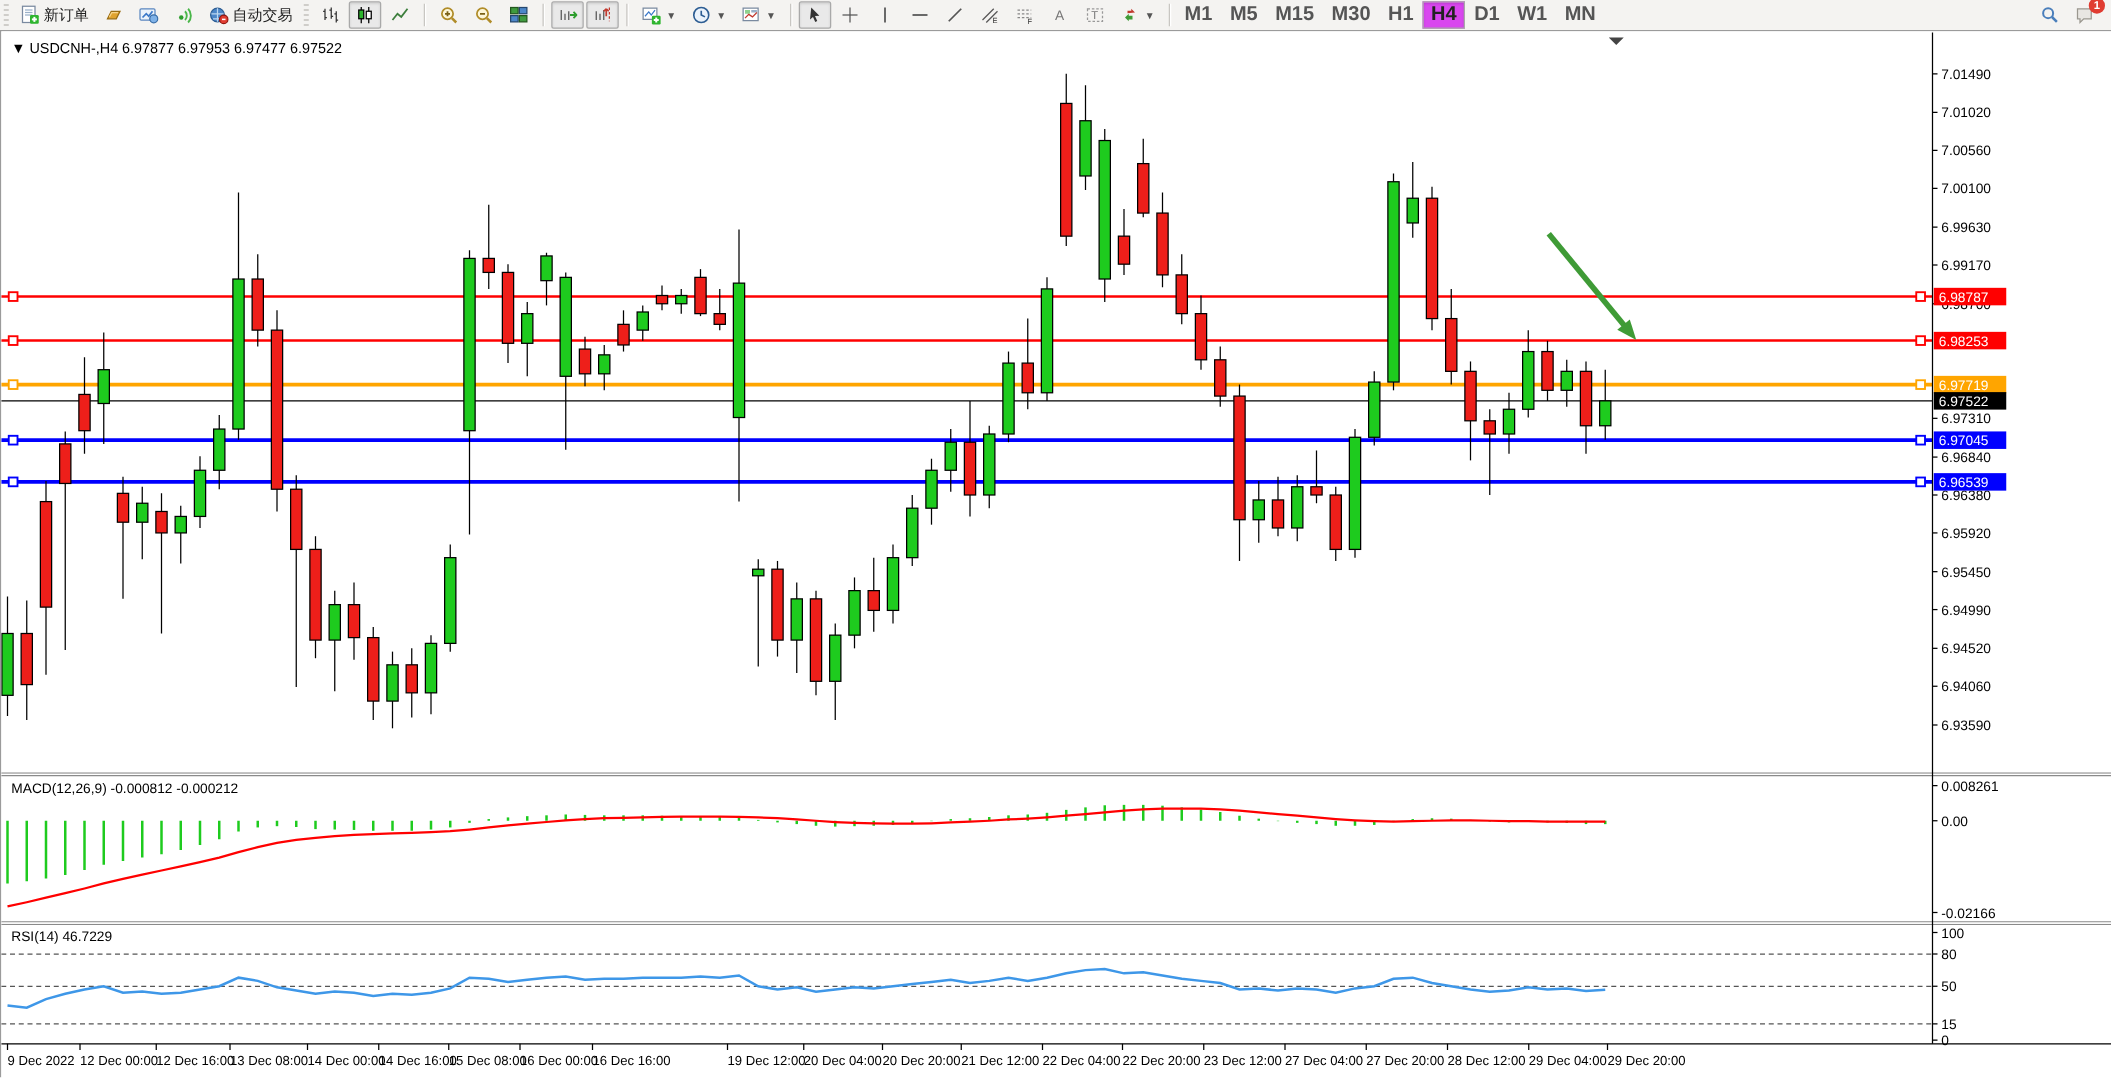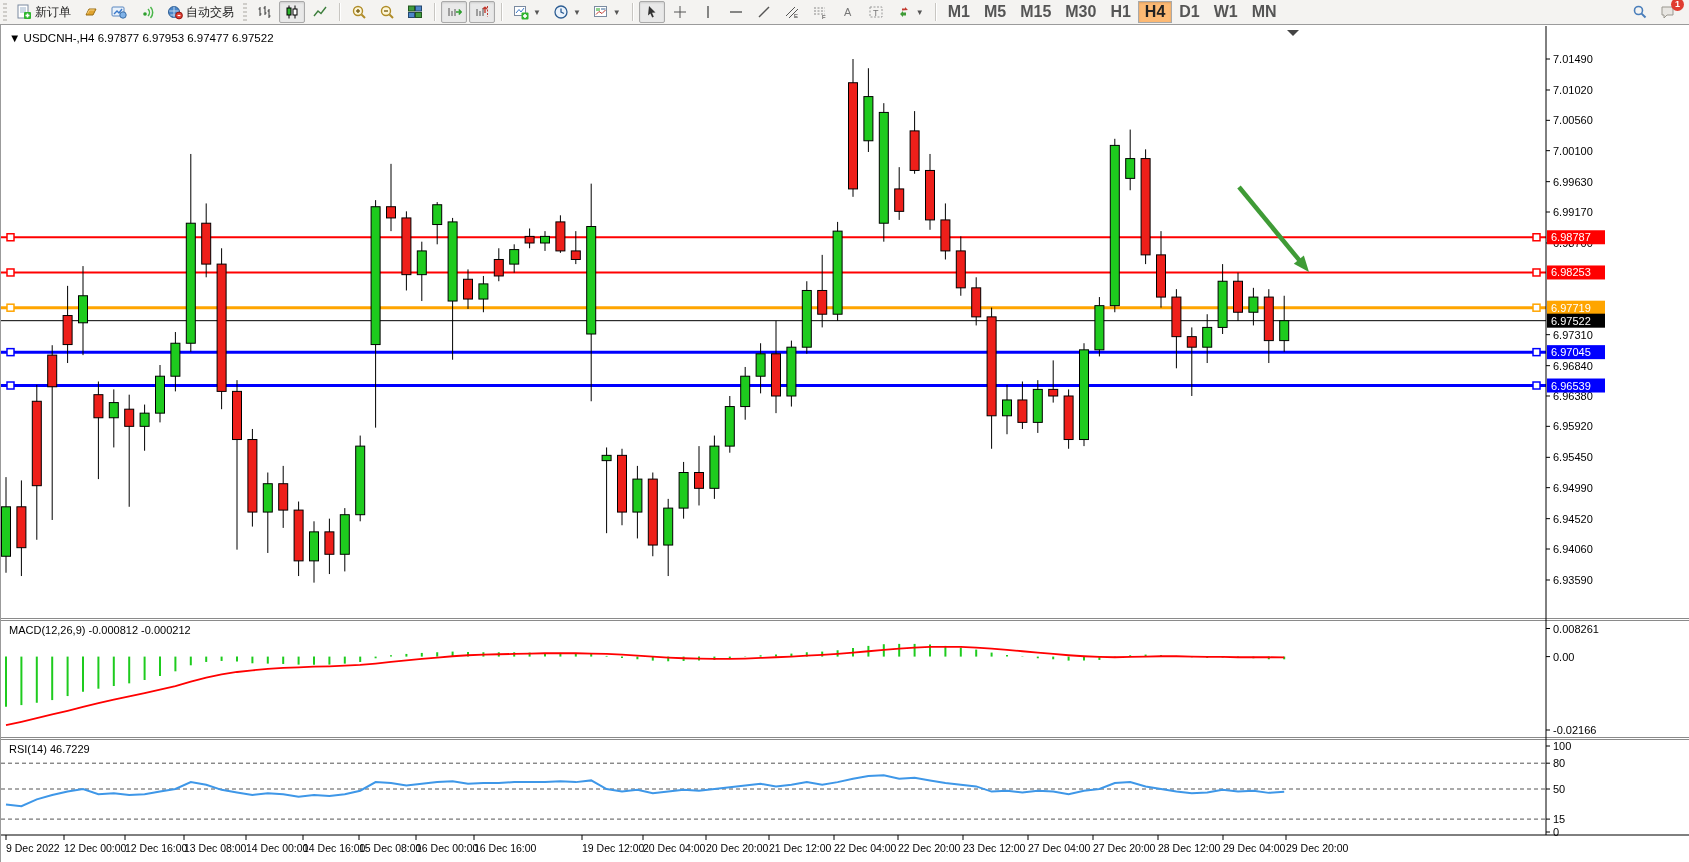--- a/index.html
+++ b/index.html
@@ -8,21 +8,21 @@
   
   #toolbar{position:absolute;left:0;top:0;width:1689px;height:24px;background:#f4f3f1;
     border-bottom:1px solid #c9c7c2;display:flex;align-items:center;font-size:12px;color:#333;
     user-select:none;white-space:nowrap;}
   .tbtn{display:flex;align-items:center;gap:3px;height:20px;padding:0 4px;margin:0 1px;border:1px solid transparent;border-radius:2px;}
   .tbtn.pressed{border:1px solid #a9a9a9;background:#e9e9e9;box-shadow:inset 0 1px 2px rgba(0,0,0,.12);}
   .sep{width:1px;height:18px;background:#c8c6c2;margin:0 5px;box-shadow:1px 0 0 #fff;}
   .grip{width:4px;height:18px;margin:0 3px;background:repeating-linear-gradient(180deg,#cfcdc9 0 2px,#f4f3f1 2px 4px);}
   .caret{font-size:8px;color:#555;margin-left:1px;}
   .tf{padding:1px 6px;color:#555;font-size:16px;font-weight:bold;border:1px solid transparent;margin:0;}
-  .tf.active{border:1px solid #a9a9a9;background:#fdba74;box-shadow:inset 0 1px 2px rgba(0,0,0,.15);color:#222;}
+  .tf.active{border:1px solid #a9a9a9;background:#d946ef;box-shadow:inset 0 1px 2px rgba(0,0,0,.15);color:#222;}
   .zhlabel{font-size:12px;color:#222;}
   .spacer{flex:1;}
   .icon16{width:16px;height:16px;display:inline-block;vertical-align:middle;}
   .badge{position:absolute;right:-4px;top:-4px;background:#e03c31;color:#fff;border-radius:50%;
     width:13px;height:13px;font-size:9px;line-height:13px;text-align:center;font-weight:bold;}
   
   #chartwrap{position:absolute;left:0;top:24px;width:1689px;height:838px;border-left:1px solid #9b9b9b;
     border-top:1px solid #9b9b9b;box-sizing:border-box;background:#fff;}
   svg text{font-family:"Liberation Sans",sans-serif;}
 </style>

